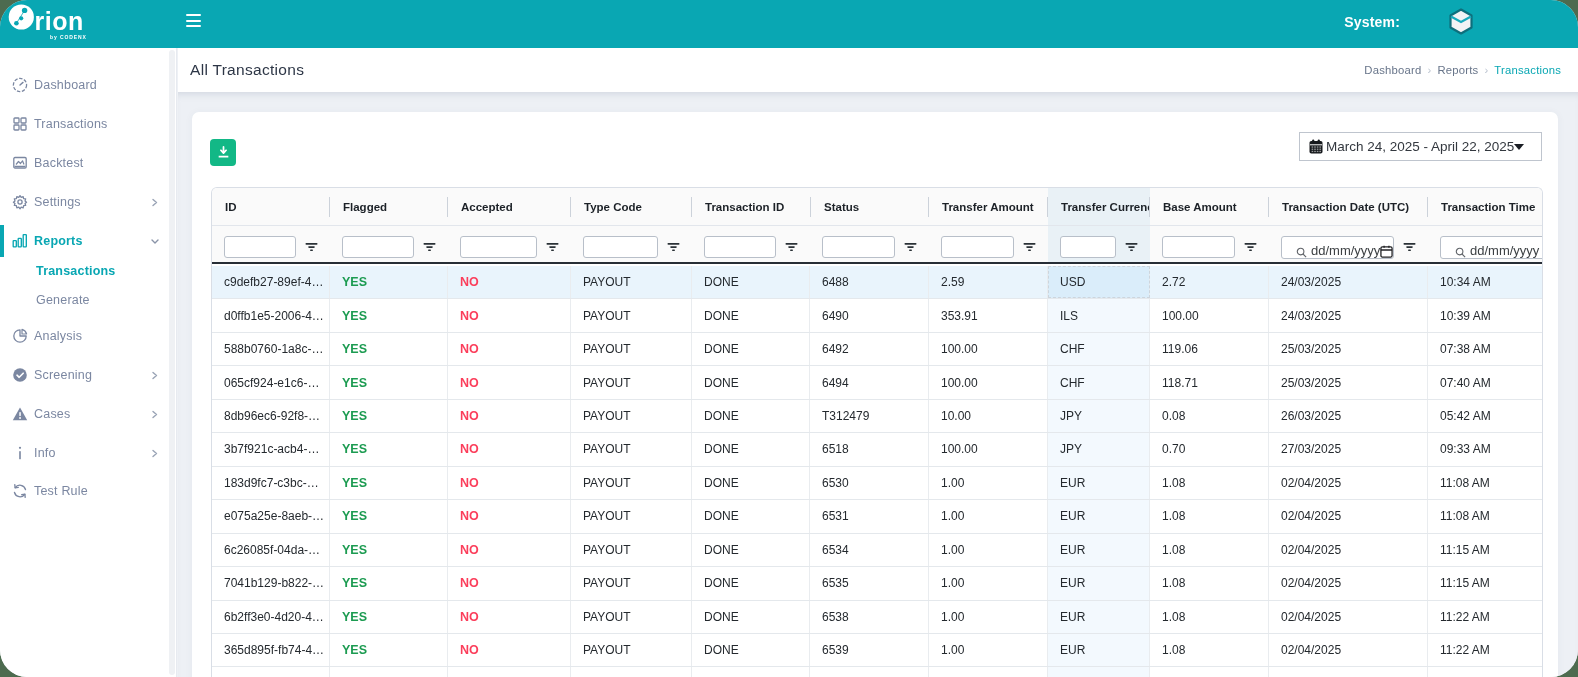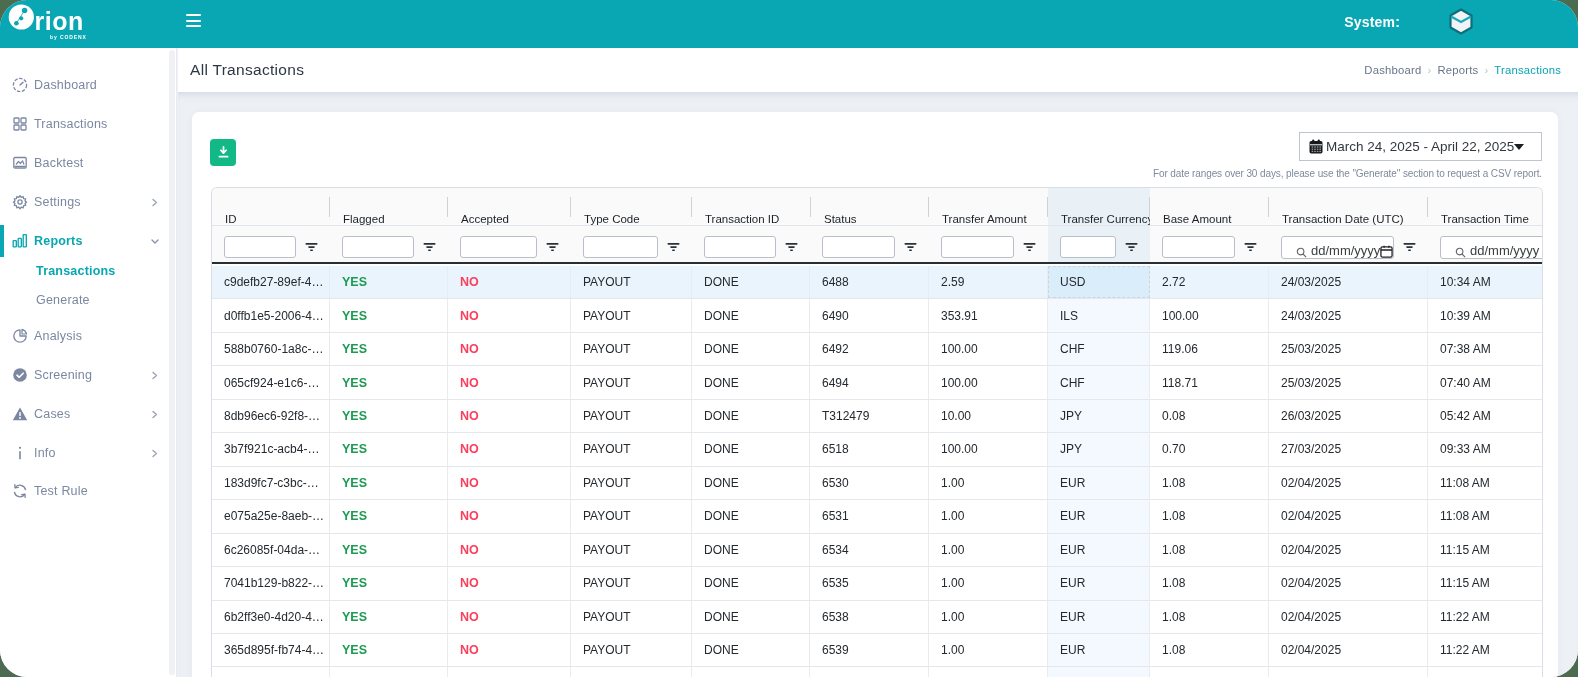--- a/index.html
+++ b/index.html
@@ -30,21 +30,21 @@
 .content{position:absolute;left:0;top:44px;right:0;bottom:0;background:#edf0f5;box-shadow:inset 0 7px 7px -5px rgba(140,152,170,.28)}
 .card{position:absolute;left:14px;top:20px;width:1366px;bottom:-20px;background:#fff;border-radius:7px;box-shadow:0 1px 8px rgba(60,70,90,.05)}
 .dlbtn{position:absolute;left:18px;top:27px;width:26px;height:27px;background:#12b886;border-radius:4px;display:flex;align-items:center;justify-content:center}
 .datebox{position:absolute;right:16px;top:20px;width:243px;height:29px;border:1px solid #bfc5ce;background:#fff;display:flex;align-items:center;padding:0 24px 0 9px}
 .datebox svg{flex:none}
 .datebox .txt{flex:none;font-size:13.5px;color:#33383f;margin-left:3px;white-space:nowrap}
 .datebox .car{flex:none;margin-left:auto;width:0;height:0;border-left:5.5px solid transparent;border-right:5.5px solid transparent;border-top:6px solid #1a1e24}
 .note{position:absolute;right:16px;top:56px;font-size:10px;color:#7f8a9d;letter-spacing:-.1px}
 .grid{position:absolute;left:19px;top:75px;width:1332px;bottom:0;border:1px solid #d9dee6;border-bottom:none;border-radius:6px 6px 0 0;overflow:hidden;background:#fff}
 .ghead{position:absolute;left:0;top:0;right:0;height:38px;background:#fafafa;display:flex;border-bottom:1px solid #e2e6ec}
-.hc{position:relative;flex:none;display:flex;align-items:flex-end;padding:0 13px;font-size:11.5px;font-weight:normal;color:#1c2127;white-space:nowrap;overflow:hidden}
+.hc{position:relative;flex:none;display:flex;align-items:center;padding:0 13px;font-size:11.5px;font-weight:bold;color:#1c2127;white-space:nowrap;overflow:hidden}
 .hc:not(:last-child):after{content:"";position:absolute;right:0;top:9px;height:20px;width:1px;background:#ccd2da}
 .hc.hl,.fc.hl{background:#e9f1f6}
 .gfilt{position:absolute;left:0;top:38px;right:0;height:38px;background:#fafafa;display:flex;border-bottom:2px solid #272e36}
 .fc{position:relative;flex:none;display:flex;align-items:center;padding:6px 12px 0}
 .inp{flex:1;height:22px;border:1px solid #b8bfc9;border-radius:3px;background:#fff;min-width:0}
 .fun{flex:none;margin-left:9px}
 .dinp{flex:1;height:23px;border:1px solid #b8bfc9;border-radius:3px;background:#fff;min-width:0;display:flex;align-items:flex-end;padding:0 14px;font-size:13px;color:#3c4043;overflow:hidden;white-space:nowrap}
 .rows{position:absolute;left:0;top:78px;right:0;bottom:0}
 .row{display:flex;height:33.46px;background:#fff;border-bottom:1px solid #e4e8ec}
 .row.sel{background:#e9f4fc}
@@ -223,21 +223,20 @@
                 <rect x="10.4" y="9.6" width="1.6" height="1.3"></rect>
                 <rect x="2.6" y="11.8" width="1.6" height="1.3"></rect>
                 <rect x="5.2" y="11.8" width="1.6" height="1.3"></rect>
                 <rect x="7.8" y="11.8" width="1.6" height="1.3"></rect>
                 <rect x="10.4" y="11.8" width="1.6" height="1.3"></rect>
               </g>
             </svg>
      <span class="txt">March 24, 2025 - April 22, 2025</span>
      <span class="car"></span>
     </div>
-    <div class="note">For date ranges over 30 days, please use the "Generate" section to request a CSV report.</div>
     <div class="grid">
      <div class="ghead">
               <div class="hc c0">
                 <span>ID</span>
               </div>
               <div class="hc c1">
                 <span>Flagged</span>
               </div>
               <div class="hc c2">
                 <span>Accepted</span>

